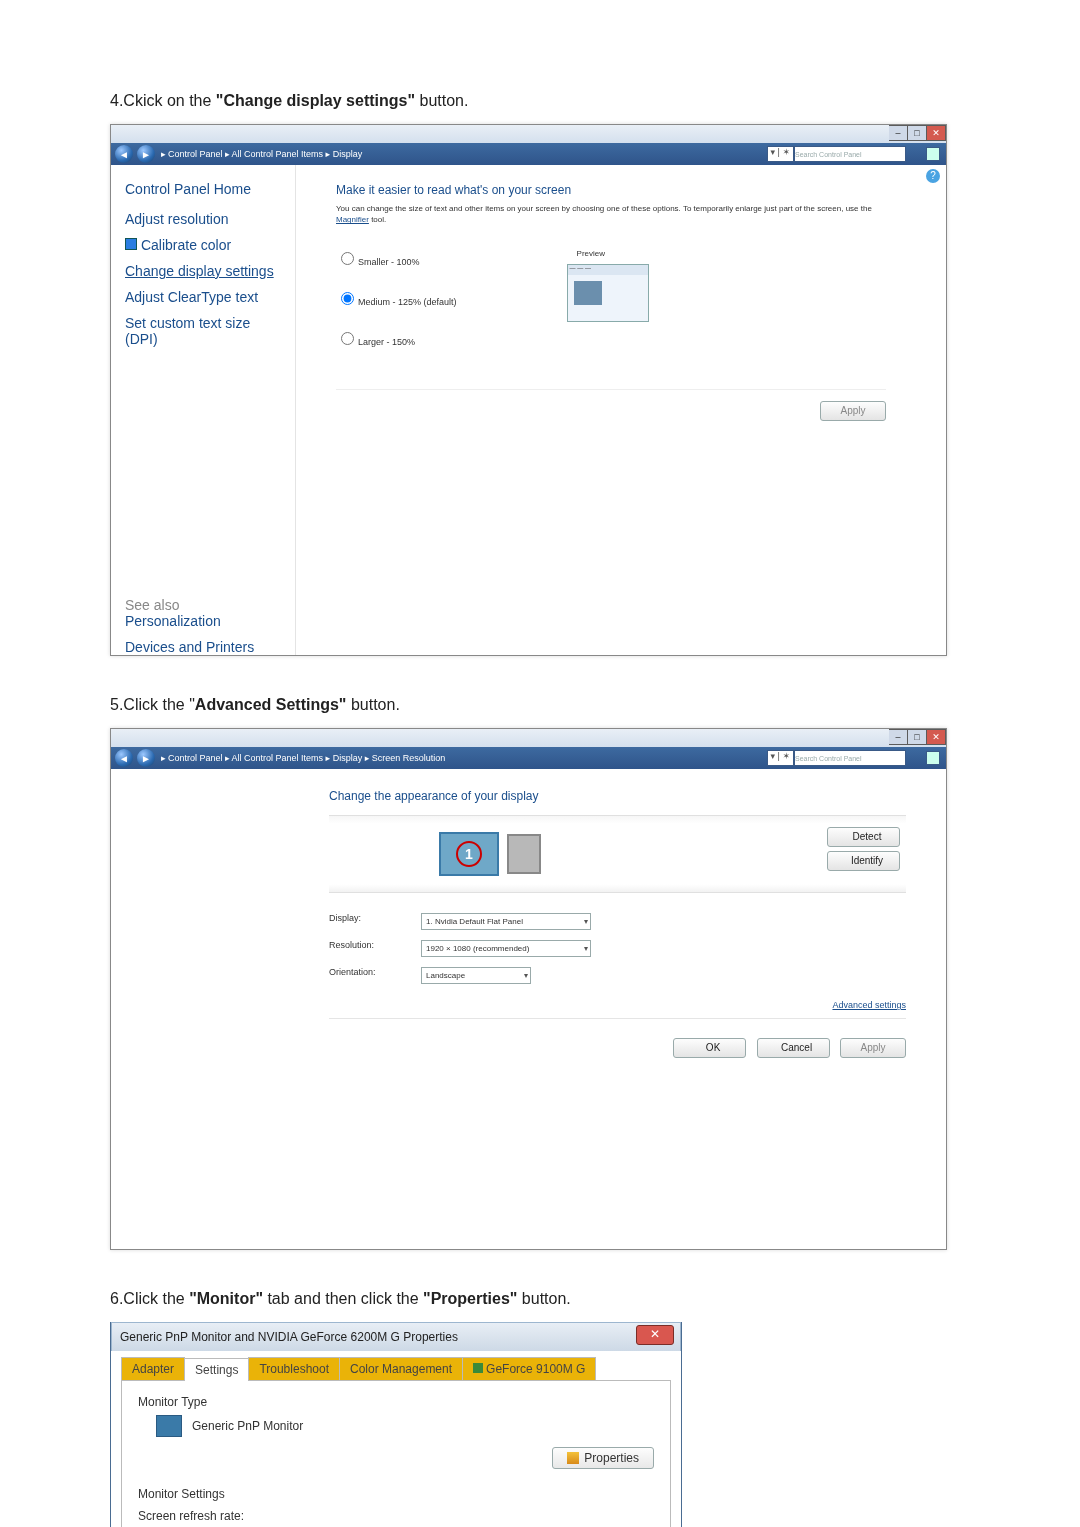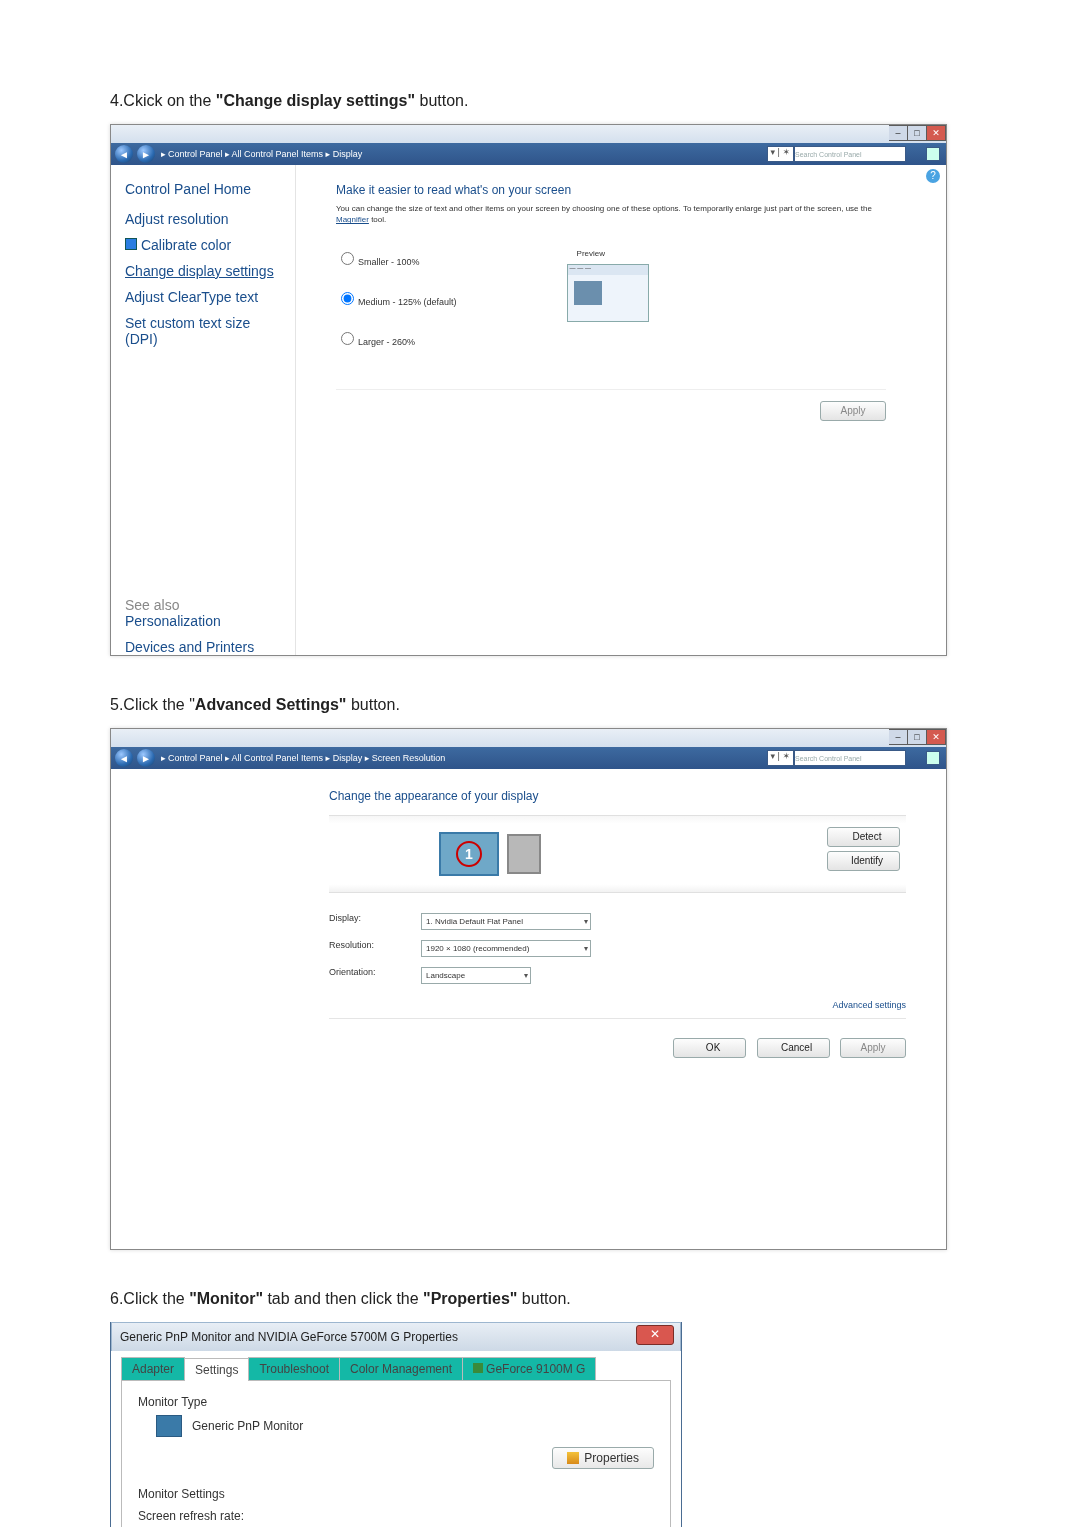--- a/index.html
+++ b/index.html
@@ -54,30 +54,30 @@
   .mon .num{width:22px;height:22px;border:2px solid #c00;border-radius:50%;display:flex;align-items:center;justify-content:center;color:#fff;font-size:14px;font-weight:bold;background:rgba(0,0,0,0);}
   .mon2{width:30px;height:36px;border:2px solid #888;background:#b8b8b8;margin-left:8px;}
   .sidebtns{position:absolute;right:6px;top:10px;}
   .fig2 .fields{margin-top:20px;font-size:9px;color:#333;}
   .fig2 .fields .row{display:flex;margin-bottom:10px;}
   .fig2 .fields .lbl{width:92px;}
   .fig2 .dd{border:1px solid #9aa;background:#fff;height:15px;width:160px;font-size:8px;padding:0 4px;line-height:15px;position:relative;}
   .fig2 .dd.sm{width:100px;}
   .fig2 .dd::after{content:"▾";position:absolute;right:2px;top:0;font-size:8px;color:#555;}
   .fig2 .adv{text-align:right;margin-top:10px;border-bottom:1px solid #e5e5e5;padding-bottom:6px;}
-  .fig2 .adv a{color:#1a4e8c;font-size:9px;}
+  .fig2 .adv a{color:#1a4e8c;font-size:9px;text-decoration:underline;}
   .fig2 .links a{display:block;color:#1a4e8c;font-size:9px;margin-top:8px;text-decoration:none;}
   .fig2 .btnrow{text-align:right;margin-top:18px;}
   
   .fig3{width:570px;border:1px solid #4a6c92;border-top:none;}
   .fig3 .titlebar3{height:28px;background:linear-gradient(#e8eef5,#cdd9e6);border:1px solid #9db6cf;border-bottom:none;position:relative;display:flex;align-items:center;padding-left:8px;font-size:12px;color:#222;}
   .fig3 .closebox{position:absolute;right:6px;top:2px;width:36px;height:18px;background:#d9574f;border:1px solid #7a2d27;border-radius:3px;color:#fff;font-size:12px;text-align:center;line-height:16px;}
   .fig3 .inner{background:#fff;padding:6px 10px 14px 10px;}
   .tabs{display:flex;border-bottom:1px solid #bbb;font-size:12px;}
-  .tab{padding:4px 10px;border:1px solid #bbb;border-bottom:none;background:#14b8a6;margin-right:-1px;color:#444;}
+  .tab{padding:4px 10px;border:1px solid #bbb;border-bottom:none;background:#eab308;margin-right:-1px;color:#444;}
   .tab.active{background:#fff;position:relative;top:1px;}
   .tab .tabicn{display:inline-block;width:10px;height:10px;background:#3a8a3a;margin-right:3px;}
   .panel{border:1px solid #bbb;border-top:none;padding:14px 16px 18px 16px;font-size:12px;color:#333;}
   .montype .hdr{margin-bottom:6px;}
   .montype .row{display:flex;align-items:center;margin:4px 0 10px 18px;}
   .monicon{width:24px;height:20px;background:#3a7aa8;border:1px solid #2a5a82;margin-right:10px;}
   .proprow{text-align:right;margin:6px 0 18px 0;}
   .propbtn{display:inline-flex;align-items:center;border:1px solid #9aa;background:linear-gradient(#fdfdfd,#e8e8e8);border-radius:3px;padding:3px 14px;font-size:12px;color:#333;}
   .propbtn .pic{width:12px;height:12px;background:linear-gradient(#f3c23a,#d88a1a);margin-right:5px;}
   .mset .hdr{margin-bottom:8px;}
@@ -126,21 +126,21 @@
       </div>
       <div class="content">
         <h4>Make it easier to read what's on your screen</h4>
         <div class="desc">
           <span>You can change the size of text and other items on your screen by choosing one of these options. To temporarily enlarge just part of the screen, use the </span><span class="lnk">Magnifier</span><span> tool.</span>
         </div>
         <div class="opts">
           <div class="radios">
             <label><input type="radio" style=""><span>Smaller - 100%</span></label>
             <label><input type="radio" checked="" style=""><span>Medium - 125% (default)</span></label>
-            <label><input type="radio" style=""><span>Larger - 260%</span></label>
+            <label><input type="radio" style=""><span>Larger - 150%</span></label>
           </div>
           <div>
             <div class="prevlbl">Preview</div>
             <div class="monprev">
               <div class="bar">— — —</div>
               <div class="pic"></div>
             </div>
           </div>
         </div>
         <div class="applyrow">
@@ -206,21 +206,21 @@
       </div>
     </div>
   </div>
 
   <div class="step">
     <span>6.Click the </span><b>"Monitor"</b><span> tab and then click the </span><b>"Properties"</b><span> button.</span>
   </div>
 
   <div class="fig3">
     <div class="titlebar3">
-      <span>Generic PnP Monitor and NVIDIA GeForce 5700M G   Properties</span>
+      <span>Generic PnP Monitor and NVIDIA GeForce 6200M G   Properties</span>
       <div class="closebox">✕</div>
     </div>
     <div class="inner">
       <div class="tabs">
         <div class="tab">Adapter</div>
         <div class="tab active">Settings</div>
         <div class="tab">Troubleshoot</div>
         <div class="tab">Color Management</div>
         <div class="tab"><span class="tabicn"></span><span>GeForce 9100M G</span></div>
       </div>

